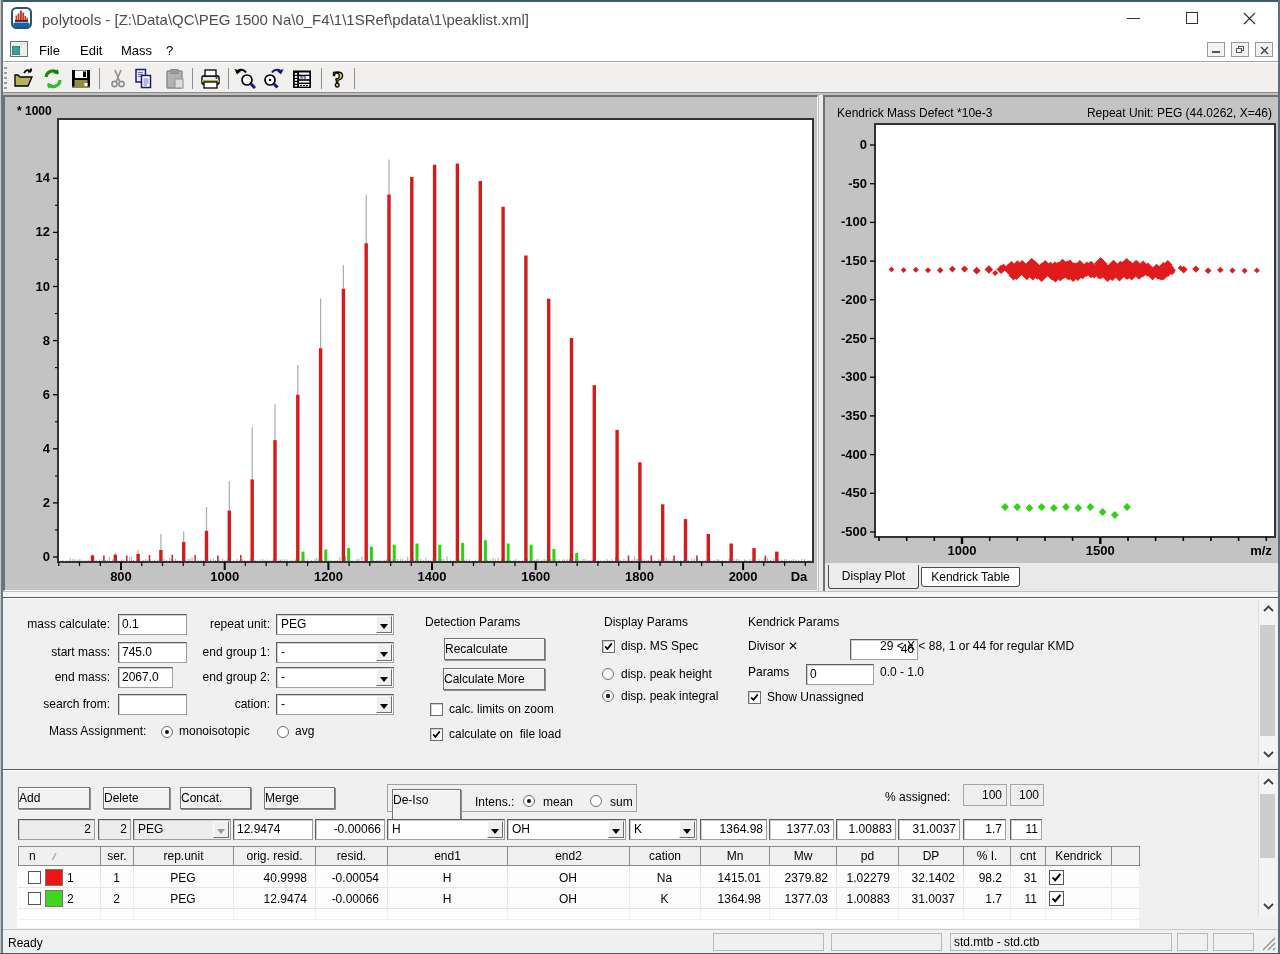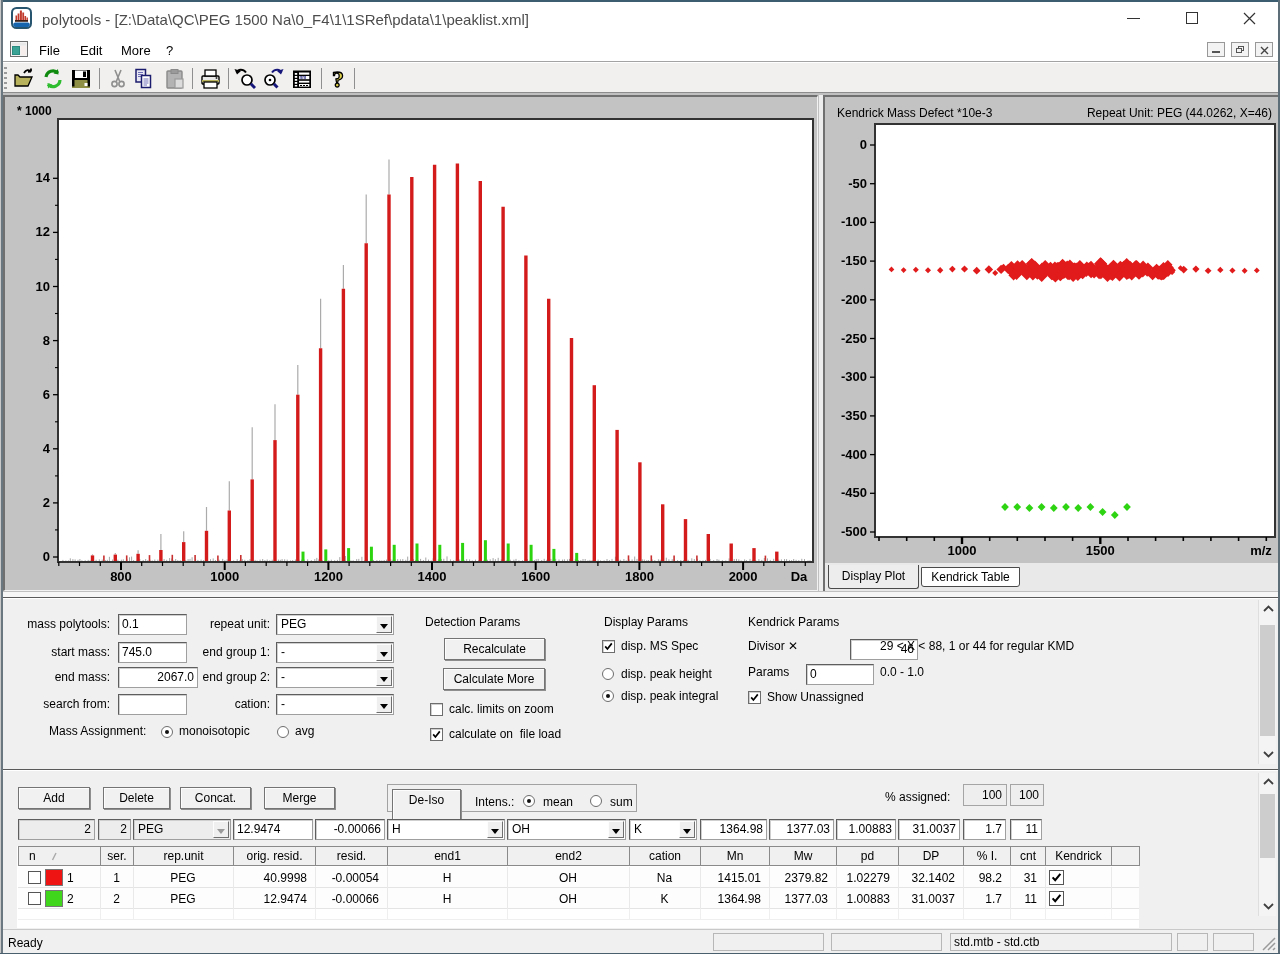--- a/index.html
+++ b/index.html
@@ -1,20 +1,20 @@
 <!DOCTYPE html>
 <html><head><meta charset="utf-8">
 <style>
 *{margin:0;padding:0;box-sizing:border-box}
 html,body{width:1280px;height:954px;overflow:hidden}
 body{font-family:"Liberation Sans",sans-serif;position:relative;background:#fff;color:#000}
 .abs{position:absolute}
 .lbl{font-size:12px;white-space:nowrap}
 .inp{position:absolute;background:#fff;border:1px solid;border-color:#5e5e5e #9f9f9f #9f9f9f #5e5e5e;box-shadow:inset 1px 1px 0 #cfcfcf;font-size:12px;line-height:19px;padding:0 3px;white-space:nowrap}
-.btn{position:absolute;background:#f1f1f1;border:1px solid #747474;box-shadow:inset 1px 1px 0 #fdfdfd, 1px 1px 0 #8e8e8e;font-size:12px;text-align:center}
+.btn{position:absolute;background:#f1f1f1;border:1px solid #747474;box-shadow:inset 1px 1px 0 #fdfdfd, 1px 1px 0 #8e8e8e;font-size:12px;text-align:left}
 .cb{position:absolute;width:13px;height:13px;background:#fff;border:1px solid #6d6d6d;box-shadow:inset 1px 1px 0 #cfcfcf}
 .rad{position:absolute;width:12px;height:12px;background:#fff;border:1px solid #6d6d6d;border-radius:50%}
 .rdot{position:absolute;left:3px;top:3px;width:4px;height:4px;background:#111;border-radius:50%}
 .chk{position:absolute;left:0;top:0;width:100%;height:100%}
 .combo{position:absolute;background:#fff;border:1px solid;border-color:#5e5e5e #9f9f9f #9f9f9f #5e5e5e;box-shadow:inset 1px 1px 0 #cfcfcf;font-size:12px;line-height:19px;padding:0 4px}
 .cbtn{position:absolute;right:1px;top:1px;bottom:1px;width:16px;background:#efefef;border:1px solid;border-color:#fdfdfd #6f6f6f #6f6f6f #fdfdfd}
 .varr{position:absolute;right:3px;top:7px;width:0;height:0;border-left:4.5px solid transparent;border-right:4.5px solid transparent;border-top:5px solid #000}
 .hcell{position:absolute;top:0;height:20px;border:1px solid #8a8a8a;border-left:none;background:#f0f0f0;font-size:12px;text-align:center;line-height:19px;overflow:hidden}
 .sect{position:absolute;border:1px solid #b7b7b7;background:#f0f0f0;height:18px}
 </style></head>
@@ -51,21 +51,21 @@
 <div class="abs" style="left:2px;top:38px;width:1276px;height:24px;background:#fff;border-bottom:1px solid #a3a3a3"></div>
 <svg class="abs" style="left:10px;top:41px" width="18" height="16" viewBox="0 0 18 16">
  <rect x="0.5" y="0.5" width="17" height="15" fill="#f2f2f2" stroke="#6e6e6e"></rect>
  <rect x="2" y="2" width="14" height="2.5" fill="#e8e8e8"></rect>
  <rect x="2" y="5" width="8" height="9" fill="#2a8a80"></rect>
  <rect x="3" y="6" width="6" height="7" fill="#3aa396"></rect>
  <rect x="11" y="5" width="5" height="9" fill="#f6eded"></rect>
 </svg>
 <div class="abs" style="left:39px;top:43px;font-size:13px">File</div>
 <div class="abs" style="left:80px;top:43px;font-size:13px">Edit</div>
-<div class="abs" style="left:121px;top:43px;font-size:13px">More</div>
+<div class="abs" style="left:121px;top:43px;font-size:13px">Mass</div>
 <div class="abs" style="left:166px;top:43px;font-size:13px">?</div>
 
 <div class="abs" style="left:1207px;top:42px;width:18px;height:15px;background:#f3f3f3;border:1px solid #989898">
     <div style="position:absolute;left:4px;bottom:3px;width:8px;height:2px;background:#555"></div>
   </div>
 <div class="abs" style="left:1231px;top:42px;width:18px;height:15px;background:#f3f3f3;border:1px solid #989898">
     <div style="position:absolute;left:6px;top:3px;width:6px;height:5px;border:1px solid #555"></div>
     <div style="position:absolute;left:4px;top:5px;width:6px;height:5px;border:1px solid #555;background:#f3f3f3"></div>
   </div>
 <div class="abs" style="left:1255px;top:42px;width:18px;height:15px;background:#f3f3f3;border:1px solid #989898">
@@ -815,31 +815,31 @@
       <path d="M304.0 408.1L307.9 412.0L304.0 415.9L300.1 412.0Z" fill="#2ed312"></path>
     </svg>
 <div style="position:absolute;left:3px;top:468px;width:91px;height:24px;background:#ededed;border:1px solid #4a4a4a;border-top:none;border-radius:0 0 3px 3px;font-size:12px;text-align:center;line-height:22px">Display Plot</div>
 <div style="position:absolute;left:96px;top:470px;width:99px;height:20px;background:#fff;border:1px solid #4a4a4a;border-radius:0 0 3px 3px;font-size:12px;text-align:center;line-height:19px">Kendrick Table</div>
 </div>
 
 <div class="abs" style="left:2px;top:592px;width:1276px;height:6px;background:#f6f6f6;border-bottom:1px solid #5a5a5a"></div>
 
 <div class="abs" style="left:2px;top:599px;width:1276px;height:171px;background:#f0f0f0;border-bottom:1px solid #5a5a5a">
 </div>
-<div class="abs lbl" style="right:1170px;top:617px">mass polytools:</div>
+<div class="abs lbl" style="right:1170px;top:617px">mass calculate:</div>
 <div class="abs lbl" style="right:1170px;top:645px">start mass:</div>
 <div class="abs lbl" style="right:1170px;top:670px">end mass:</div>
 <div class="abs lbl" style="right:1170px;top:697px">search from:</div>
 <div class="abs lbl" style="right:1010px;top:617px">repeat unit:</div>
 <div class="abs lbl" style="right:1010px;top:645px">end group 1:</div>
 <div class="abs lbl" style="right:1010px;top:670px">end group 2:</div>
 <div class="abs lbl" style="right:1010px;top:697px">cation:</div>
 <div class="inp" style="left:118px;top:614px;width:69px;height:21px;text-align:left">0.1</div>
 <div class="inp" style="left:118px;top:642px;width:69px;height:21px;text-align:left">745.0</div>
-<div class="inp" style="left:118px;top:667px;width:80px;height:21px;text-align:right">2067.0</div>
+<div class="inp" style="left:118px;top:667px;width:55px;height:21px;text-align:left">2067.0</div>
 <div class="inp" style="left:118px;top:694px;width:69px;height:21px;text-align:left"></div>
 <div class="combo" style="left:276px;top:614px;width:118px;height:21px;background:#fff">PEG<div class="cbtn">
       <div class="varr" style="border-top-color:#000"></div>
     </div></div>
 <div class="combo" style="left:276px;top:642px;width:118px;height:21px;background:#fff">-<div class="cbtn">
       <div class="varr" style="border-top-color:#000"></div>
     </div></div>
 <div class="combo" style="left:276px;top:667px;width:118px;height:21px;background:#fff">-<div class="cbtn">
       <div class="varr" style="border-top-color:#000"></div>
     </div></div>

